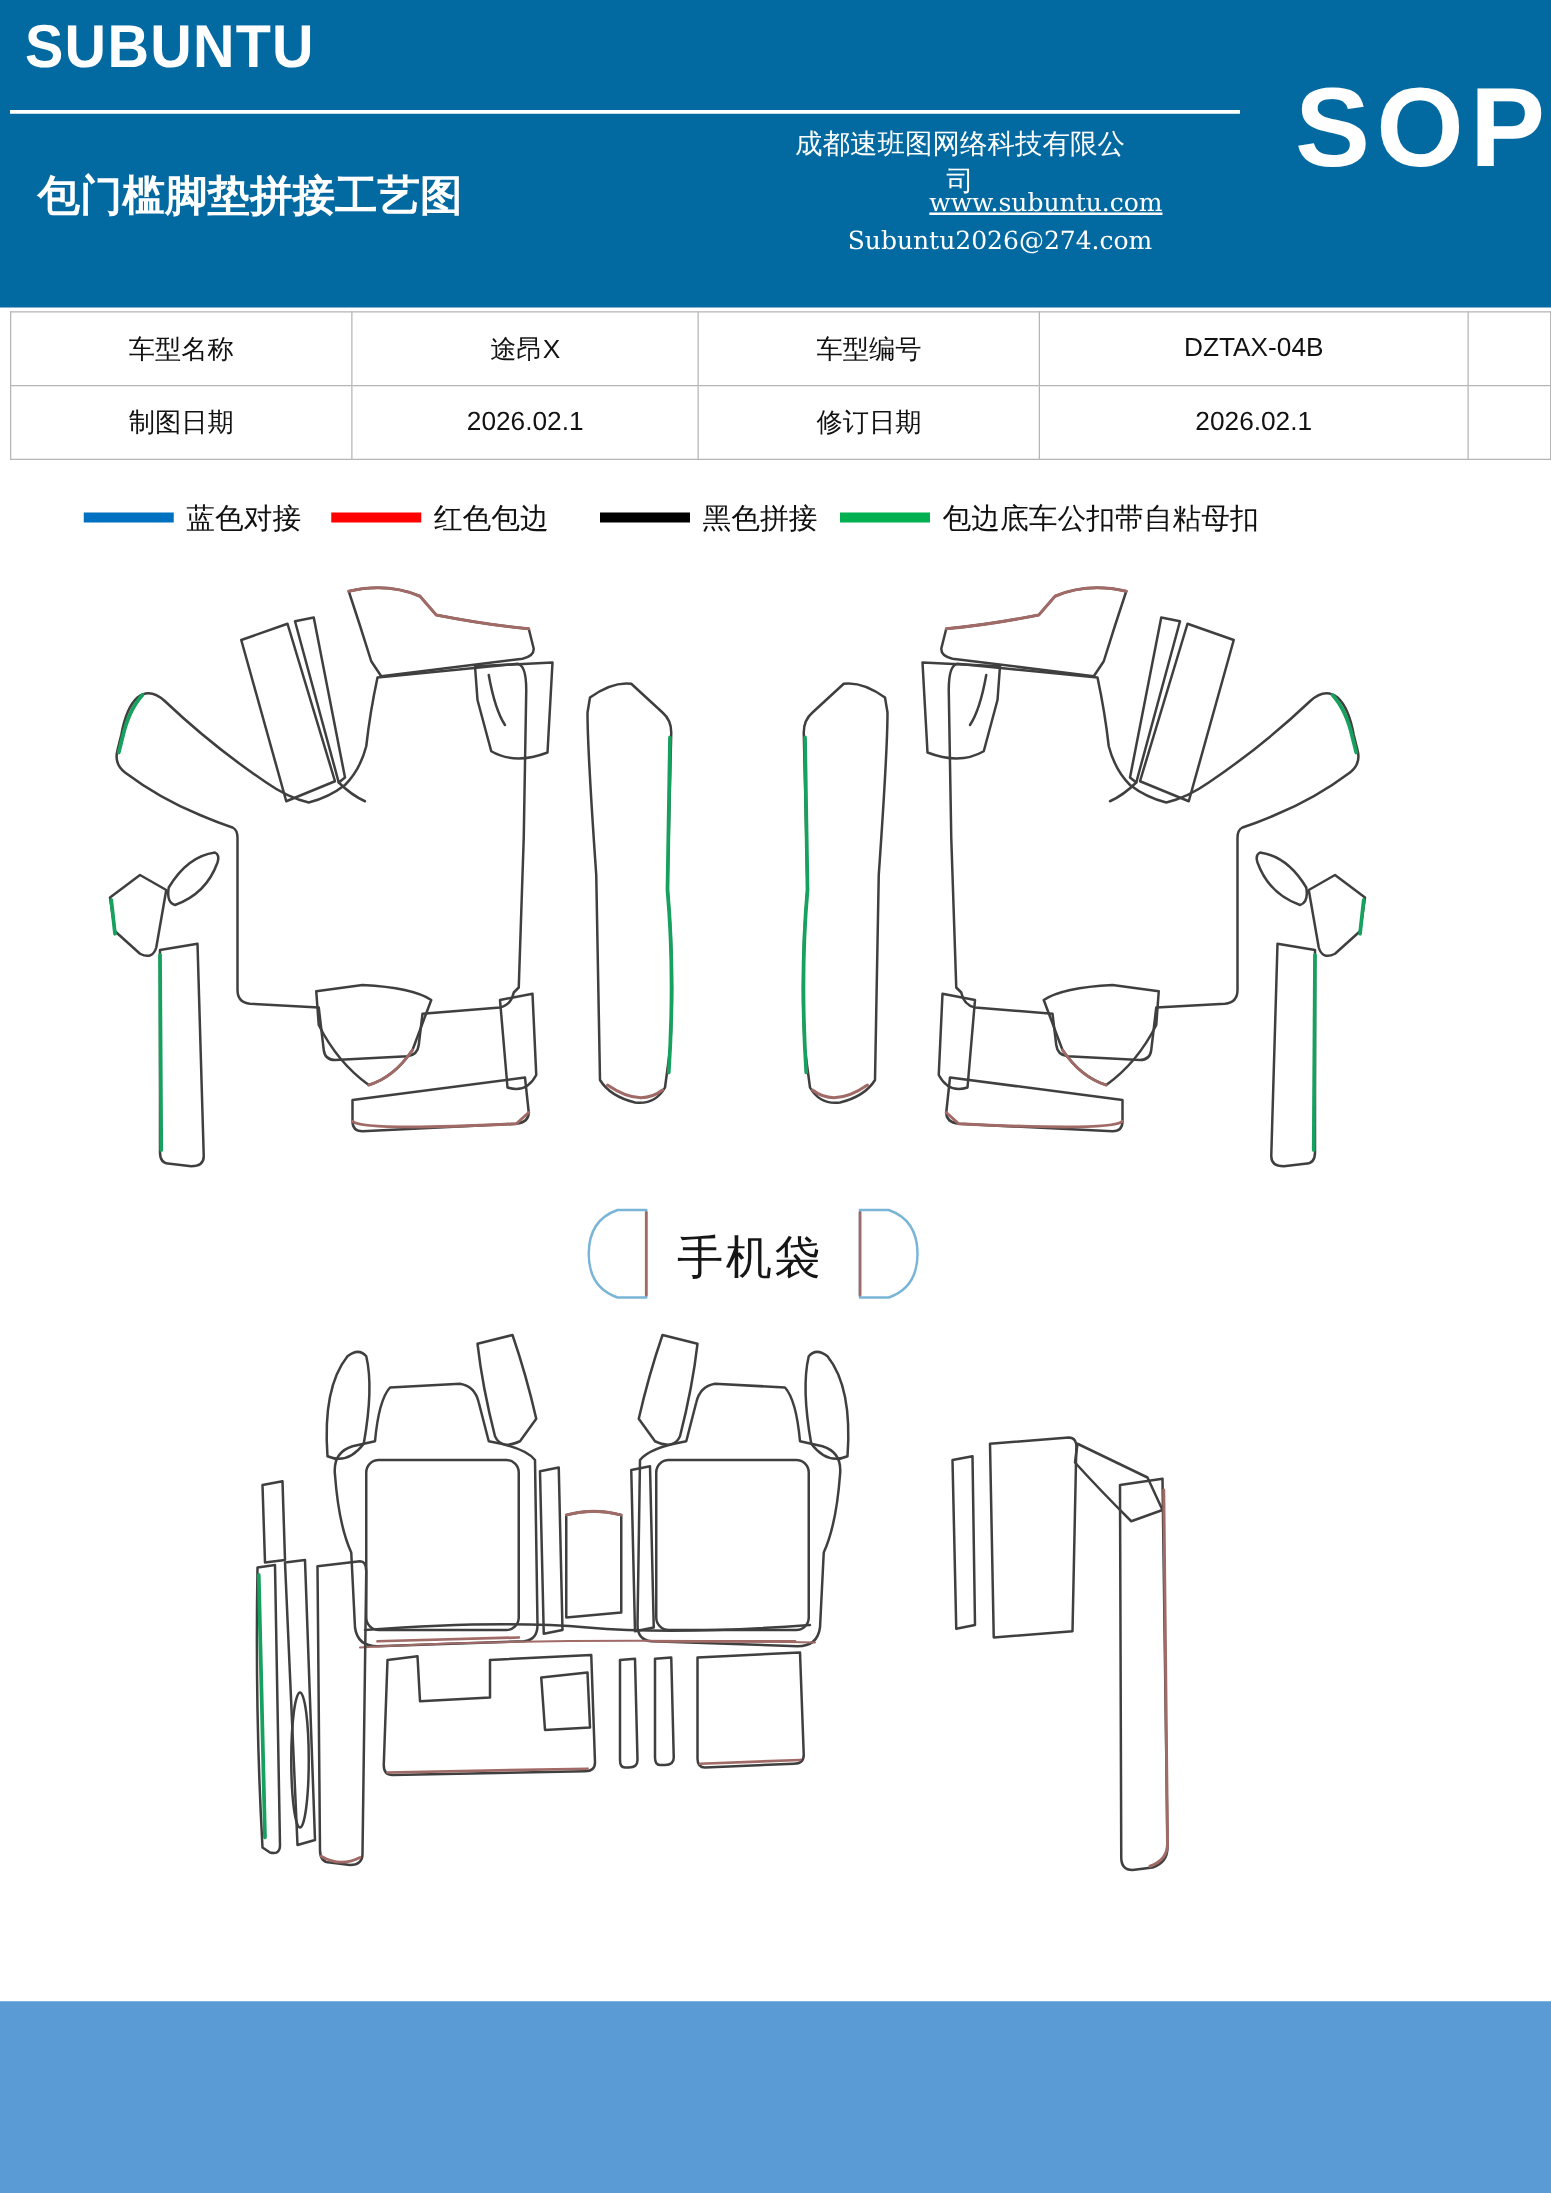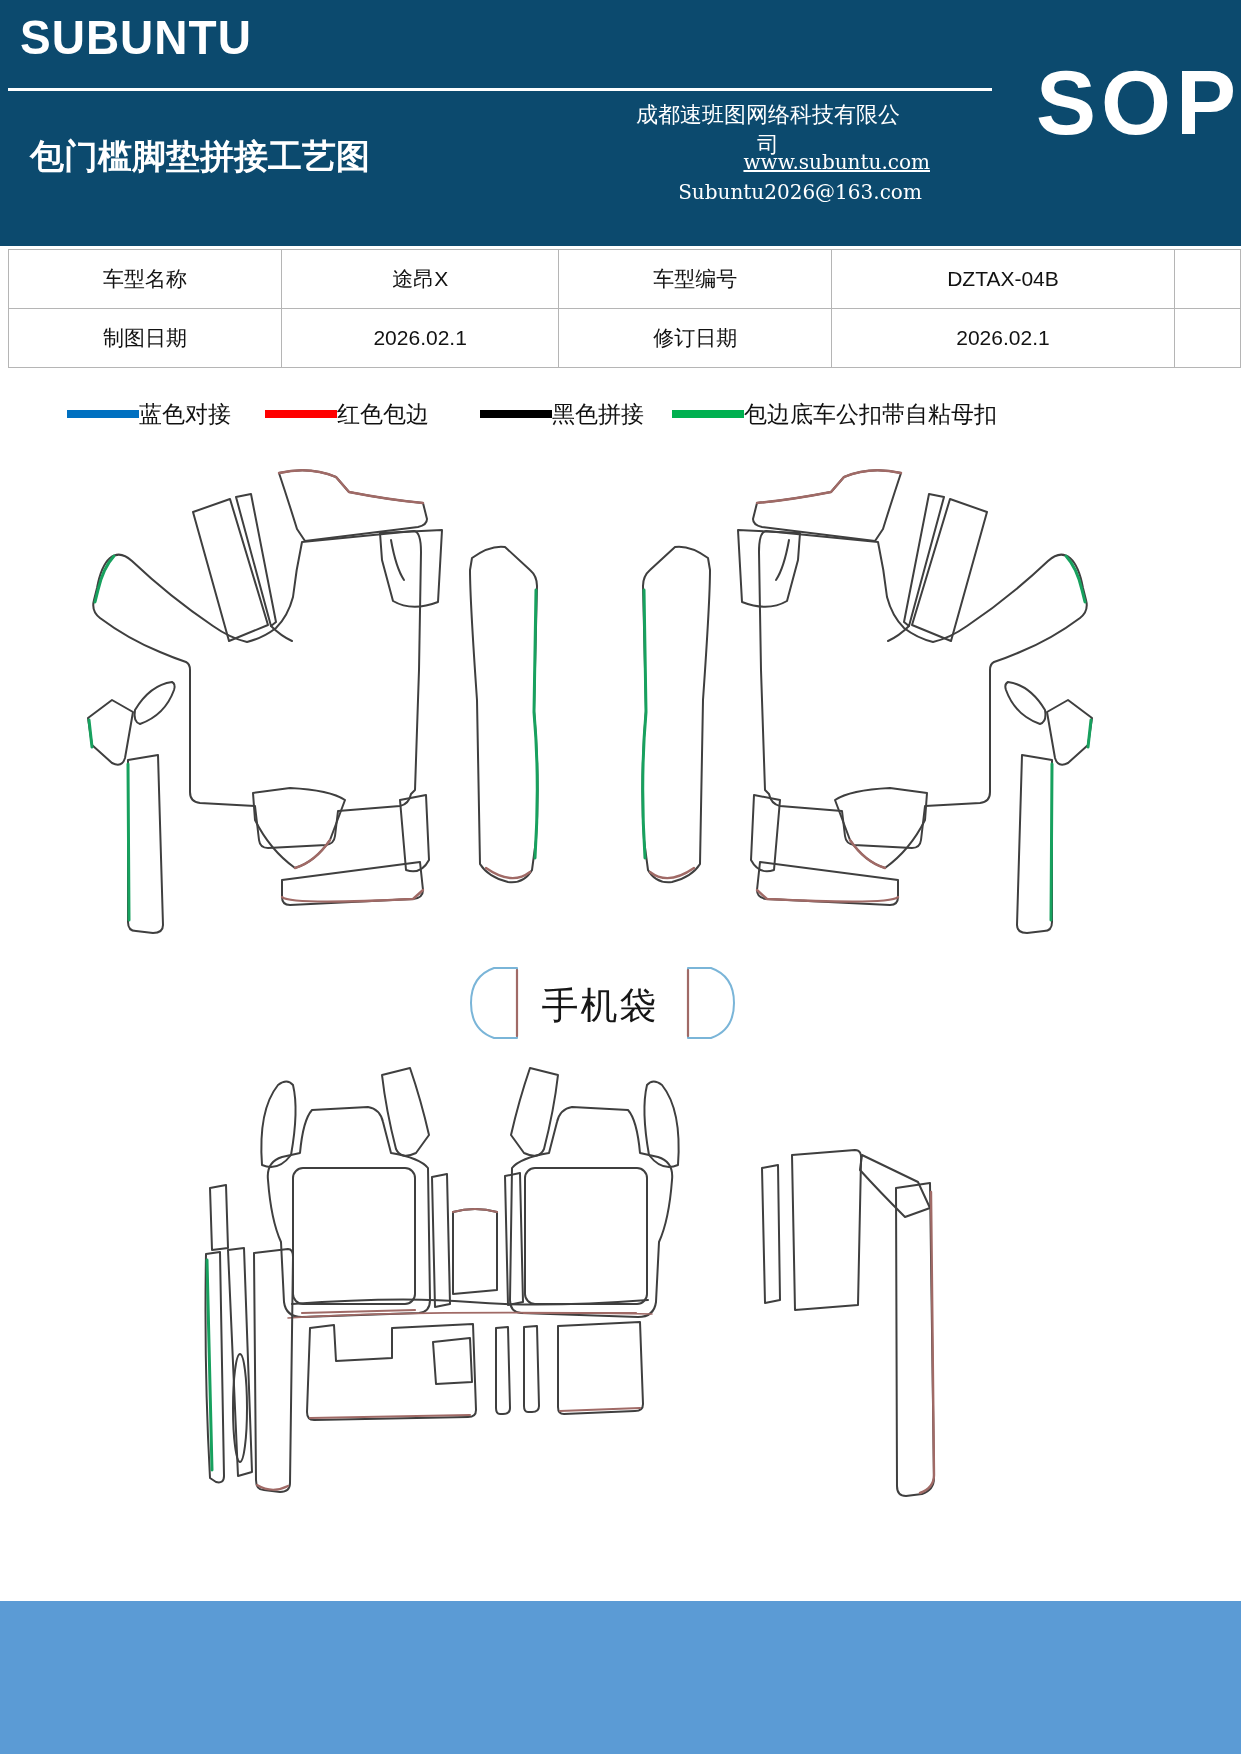--- a/index.html
+++ b/index.html
@@ -1,61 +1,61 @@
 <!DOCTYPE html>
 <html><head>
 <meta charset="utf-8">
 <style>
   html,body{margin:0;padding:0;}
   body{width:1241px;height:1754px;position:relative;background:#fff;
        font-family:"Liberation Sans",sans-serif;overflow:hidden;}
   .abs{position:absolute;}
   
-  .header{left:0;top:0;width:1241px;height:246px;background:#0c4a6e;}
+  .header{left:0;top:0;width:1241px;height:246px;background:#0369a1;}
   .logo{left:20px;top:10px;color:#fff;font-size:46px;font-weight:bold;
         letter-spacing:1px;font-family:"Liberation Sans",sans-serif;transform:scaleY(1.05);}
   .hdr-line{left:8px;top:88px;width:984px;height:3px;background:#fff;}
   .hdr-company{left:628px;top:100px;width:280px;color:#fff;font-size:22px;
         font-family:"DejaVu Serif",serif;text-align:center;}
   .sop{left:1036px;top:58px;color:#fff;font-size:90px;font-weight:bold;
        letter-spacing:5px;line-height:1;}
   .doc-title{left:30px;top:134px;color:#fff;font-size:34px;font-weight:bold;
        font-family:"DejaVu Sans",sans-serif;}
   .hdr-site{left:700px;top:150px;width:230px;text-align:right;color:#fff;font-size:20px;
        font-family:"DejaVu Serif",serif;text-decoration:underline;cursor:pointer;}
   .hdr-mail{left:655px;top:180px;width:290px;text-align:center;color:#fff;font-size:20px;
        font-family:"DejaVu Serif",serif;}
   
   .info-table{left:8px;top:249px;}
   table{border-collapse:collapse;table-layout:fixed;width:1233px;}
   td{border:1.5px solid #b5b5b5;height:56px;text-align:center;font-size:21px;color:#121212;}
   td.lbl{font-family:Liberation Sans, sans-serif;}
   td.val{font-family:"Liberation Sans",sans-serif;}
   
-  .legend-item{top:398px;height:32px;display:flex;align-items:center;}
+  .legend-item{top:398px;height:32px;display:flex;align-items:center;gap:10px;}
   .sw{width:72px;height:8px;display:inline-block;}
   .legend-label{font-size:23px;color:#111;font-family:"DejaVu Serif",serif;white-space:nowrap;}
   
   .diagram-svg{left:0;top:420px;}
   .phone-bag-label{left:538px;top:981px;width:124px;text-align:center;font-size:37px;
        font-weight:normal;color:#161616;font-family:"DejaVu Sans",sans-serif;letter-spacing:2px;}
   
   .footer{left:0;top:1601px;width:1241px;height:153px;background:#5B9BD5;}
 </style>
 </head>
 <body>
 
 <div class="abs header">
   <div class="abs logo">SUBUNTU</div>
   <div class="abs hdr-line"></div>
   <div class="abs hdr-company">成都速班图网络科技有限公司</div>
   <div class="abs sop">SOP</div>
   <div class="abs doc-title">包门槛脚垫拼接工艺图</div>
   <div class="abs hdr-site">www.subuntu.com</div>
-  <div class="abs hdr-mail">Subuntu2026@163.com</div>
+  <div class="abs hdr-mail">Subuntu2026@274.com</div>
 </div>
 
 <div class="abs info-table">
   <table>
     <colgroup>
         <col style="width:272px">
         <col style="width:276px">
         <col style="width:272px">
         <col style="width:341px">
         <col style="width:66px">

